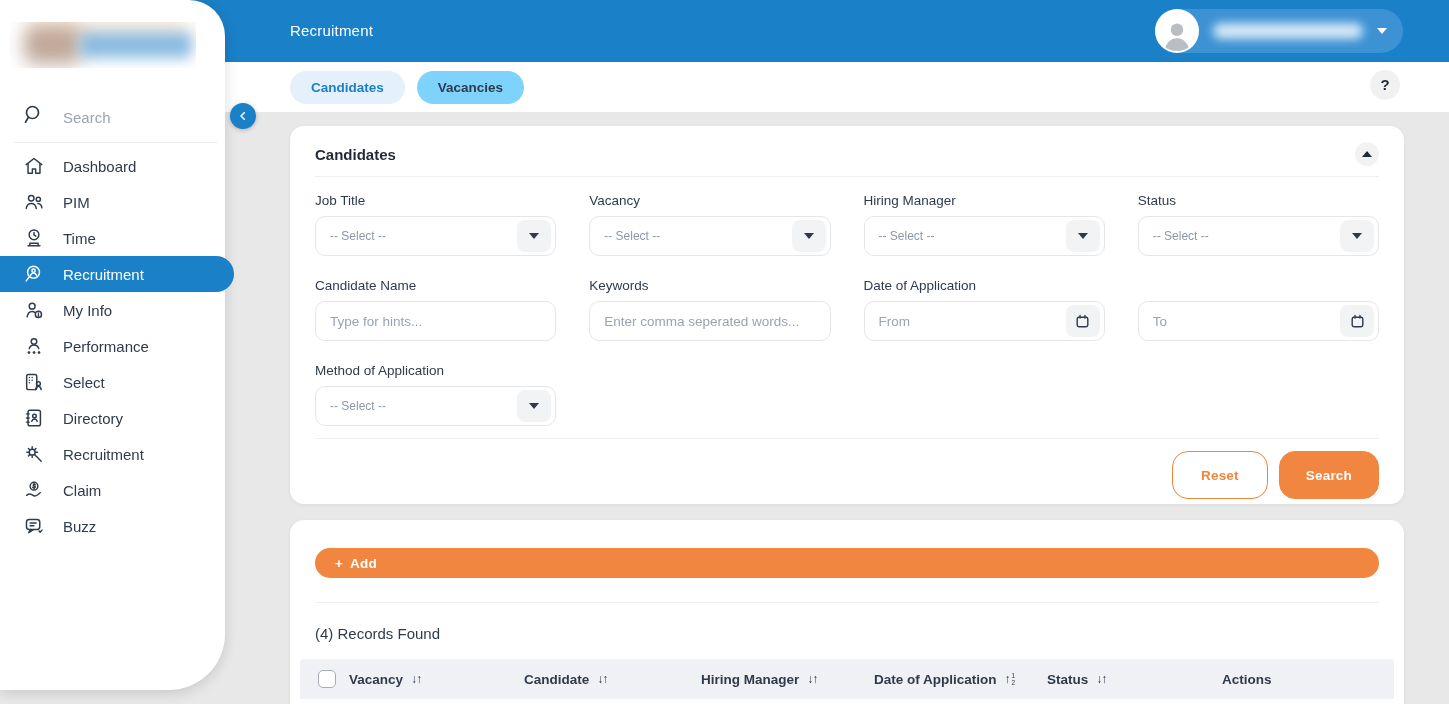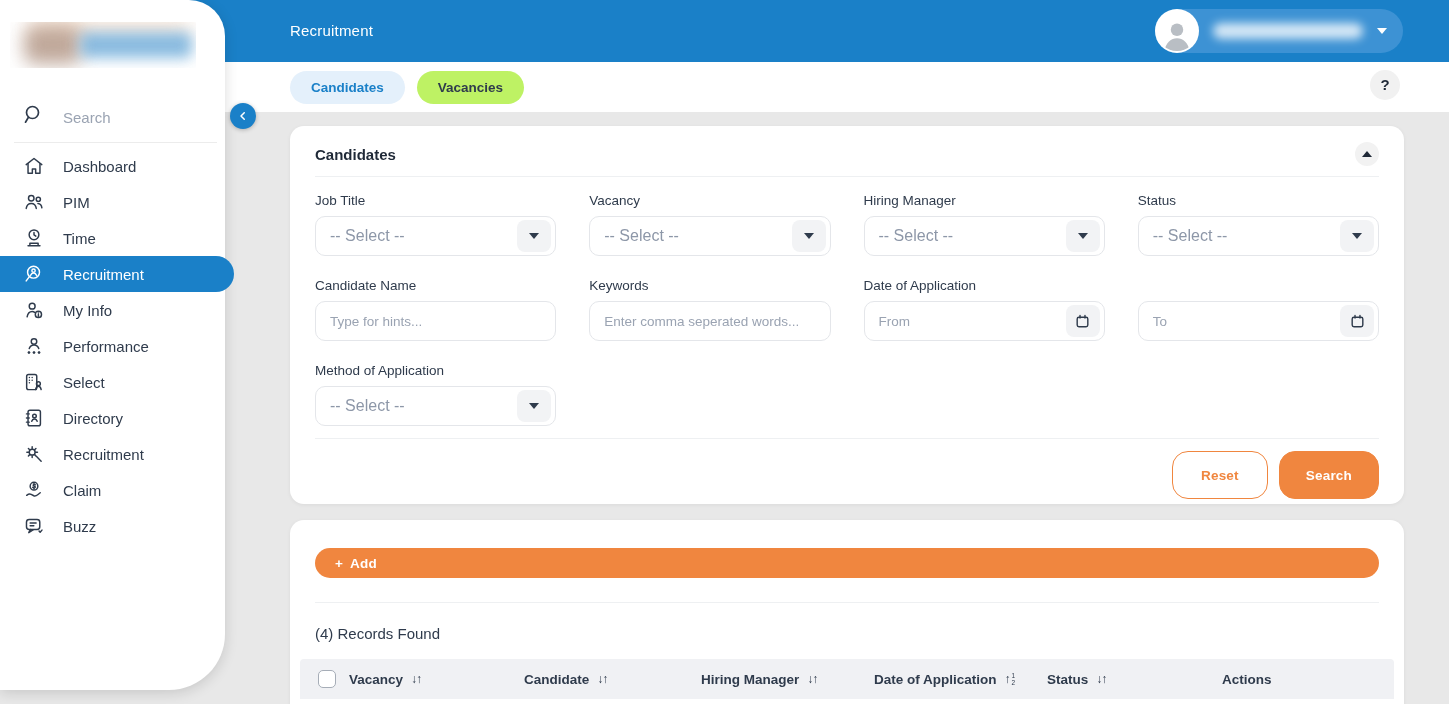--- a/index.html
+++ b/index.html
@@ -43,21 +43,21 @@
   .tabstrip {
     position:absolute; top:62px; left:0; width:1449px; height:50px;
     background:#ffffff; z-index:4;
   }
   .tabs { position:absolute; left:290px; top:9px; display:flex; gap:12px; }
   .tab {
     height:33px; line-height:33px; padding:0 21px; border-radius:17px;
     font-size:13.5px; font-weight:bold; cursor:pointer; white-space:nowrap;
   }
   .tab.active { background:#e4f0fb; color:#1a80c8; }
-  .tab.inactive { background:#bef264; color:#2f3b4c; }
+  .tab.inactive { background:#7dd3fc; color:#2f3b4c; }
   .help-circle {
     position:absolute; right:49px; top:8px; width:30px; height:30px;
     background:#f1f1f1; border-radius:50%; text-align:center; line-height:30px;
     font-weight:bold; font-size:15px; color:#1f2937; cursor:pointer;
   }
 
   
   .sidebar {
     position:absolute; left:0; top:0; width:225px; height:690px;
     background:#ffffff; border-radius:0 36px 56px 0;
@@ -121,21 +121,21 @@
 
   .fgrid { display:grid; grid-template-columns:repeat(4,1fr); column-gap:33px; margin-top:16px; }
   .field { margin-bottom:22px; }
   .field > .flabel { display:block; font-size:13.5px; color:#2f3b4c; margin-bottom:8px; }
   .field > .flabel.spacer { visibility:hidden; }
 
   .ctrl {
     position:relative; height:40px; border:1px solid #e4e6ea; border-radius:10px;
     background:#ffffff; display:flex; align-items:center; padding:0 44px 0 14px;
   }
-  .select-value { font-size:16px; color:#8d97a8; }
+  .select-value { font-size:12px; color:#8d97a8; }
   .ctrl-btn {
     position:absolute; right:4px; top:3px; width:34px; height:32px;
     background:#f2f3f5; border-radius:8px; cursor:pointer;
     display:flex; align-items:center; justify-content:center;
   }
   .tri-down { width:0; height:0; border-left:5px solid transparent; border-right:5px solid transparent;
     border-top:6px solid #2f3b4c; }
   .tinput {
     border:none; outline:none; width:100%; font-size:13.5px; color:#2f3b4c;
     font-family:"Liberation Sans", sans-serif; background:transparent;

